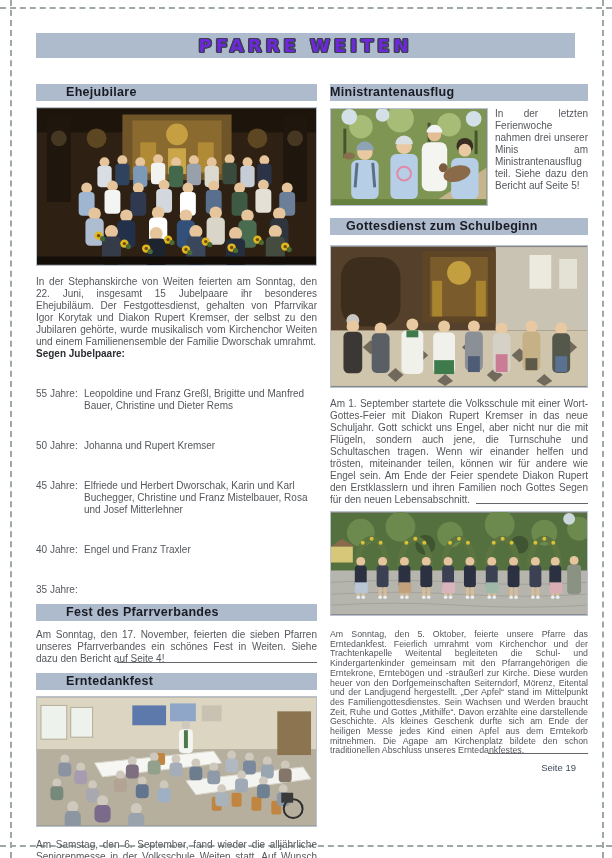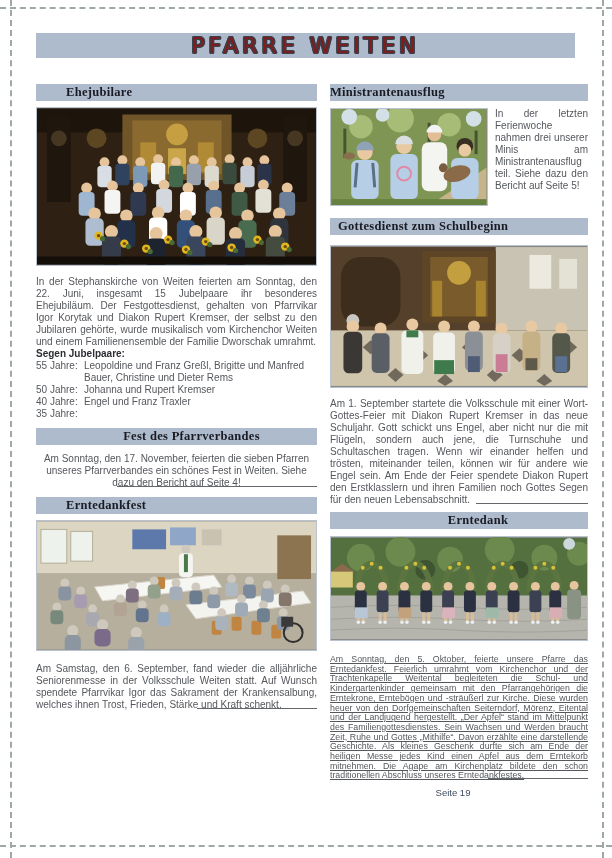--- a/index.html
+++ b/index.html
@@ -5,47 +5,47 @@
   html,body{margin:0;padding:0;background:#ffffff;}
   .page{position:relative;width:612px;height:858px;background:#ffffff;overflow:hidden;
         font-family:"Liberation Sans",sans-serif;color:#54575c;}
   
   .crop{position:absolute;}
   .crop.h{left:0;width:612px;height:0;border-top:2px dashed #9fa9a4;}
   .crop.v{top:0;height:858px;width:0;border-left:2px dashed #9fa9a4;}
   
   .titlebar{position:absolute;left:36px;top:33px;width:539px;height:25px;background:#adbbcd;
             text-align:center;line-height:25px;}
-  .titlebar span{font-family:"DejaVu Sans",sans-serif;font-weight:normal;font-size:22px;
-                 letter-spacing:4px;color:#7f1d1d;
+  .titlebar span{font-family:"DejaVu Sans",sans-serif;font-weight:bold;font-size:18px;
+                 letter-spacing:4px;color:#6d28d9;
                  text-shadow:-1.4px 0 #3a404c,1.4px 0 #3a404c,0 -1.4px #3a404c,0 1.4px #3a404c,
                              -1px -1px #3a404c,1px 1px #3a404c,-1px 1px #3a404c,1px -1px #3a404c;}
   
   .col{position:absolute;top:84px;}
   .col.left{left:36px;width:281px;}
   .col.right{left:330px;width:258px;}
   
-  .sechdr{height:17px;background:#adbbcd;font-family:Liberation Serif, serif;font-weight:bold;
+  .sechdr{height:17px;background:#adbbcd;font-family:Liberation Sans, sans-serif;font-weight:bold;
           font-size:12.5px;line-height:17px;color:#1a1b23;letter-spacing:.3px;}
-  .pad30{padding-left:30px;} .pad40{} .pad12{padding-left:8px;} .pad38{padding-left:38px;}
+  .pad30{padding-left:30px;} .pad40{} .pad12{padding-left:16px;} .pad38{padding-left:38px;}
   
   p{margin:0;font-size:10px;line-height:12px;text-align:justify;hyphens:auto;}
-  .small p, p.small{font-size:8.8px;line-height:9.7px;text-decoration:underline;}
+  .small p, p.small{font-size:8.8px;line-height:9.7px;}
   .boldline{font-weight:bold;color:#2c2e33;font-size:10px;line-height:12px;}
-  .jub-row{display:flex;font-size:10px;line-height:12px;}
+  .jub-row{display:flex;font-size:10px;line-height:12px;margin-top:28px;}
   .jub-years{flex:none;width:48px;}
   .jub-names{flex:1;}
   .tailrule{height:0;border-bottom:1px solid #63666b;margin-top:-3px;margin-left:auto;}
   .w200{width:200px;} .w120{width:120px;} .w112{width:112px;} .w100{width:100px;}
   
   .photo{display:block;border:1px solid #b9c3d0;background:#888;}
   .media{overflow:hidden;}
   .media .photo{float:left;margin-right:7px;}
-  .pagenum{margin-top:8px;text-align:center;padding-right:12px;font-size:9.5px;color:#3f4c5e;}
-  .mt6{margin-top:6px;} .mt7{margin-top:7px;} .mt8{margin-top:8px;text-align:center;} .mt10{margin-top:10px;}
+  .pagenum{margin-top:8px;text-align:right;padding-right:12px;font-size:9.5px;color:#3f4c5e;}
+  .mt6{margin-top:6px;} .mt7{margin-top:7px;} .mt8{margin-top:8px;} .mt10{margin-top:10px;}
   .mt12{margin-top:12px;} .mt14{margin-top:14px;}
 </style>
 </head>
 <body>
 
 <div class="page">
 
   <div class="crop h" style="top:7px"></div>
   <div class="crop h" style="top:845px"></div>
   <div class="crop v" style="left:10px"></div>
@@ -133,20 +133,24 @@
 
     <div class="jub-row">
       <span class="jub-years">55 Jahre:</span>
       <span class="jub-names">Leopoldine und Franz Greßl, Brigitte und Manfred Bauer, Christine und Dieter Rems</span>
     </div>
     <div class="jub-row">
       <span class="jub-years">50 Jahre:</span>
       <span class="jub-names">Johanna und Rupert Kremser</span>
     </div>
     <div class="jub-row">
+      <span class="jub-years">45 Jahre:</span>
+      <span class="jub-names">Elfriede und Herbert Dworschak, Karin und Karl Buchegger, Christine und Franz Mistelbauer, Rosa und Josef Mitterlehner</span>
+    </div>
+    <div class="jub-row">
       <span class="jub-years">40 Jahre:</span>
       <span class="jub-names">Engel und Franz Traxler</span>
     </div>
     <div class="jub-row">
       <span class="jub-years">35 Jahre:</span>
     </div>
 
     <div class="sechdr pad30 mt8">Fest des Pfarrverbandes</div>
     <p class="mt8">Am Sonntag, den 17. November, feierten die sieben Pfarren unseres Pfarrverbandes ein schönes Fest in Weiten. Siehe dazu den Bericht auf Seite 4!</p>
     <div class="tailrule w200"></div>
@@ -312,21 +316,20 @@
       <rect x="196" y="112" width="12" height="12" fill="#5d5a4a"></rect>
       <use href="#pC" transform="translate(232,82)" color="#53584b"></use>
       <rect x="226" y="110" width="12" height="16" fill="#5b7191"></rect>
     </svg>
 
     <div class="mt10">
       <p>Am 1. September startete die Volksschule mit einer Wort-Gottes-Feier mit Diakon Rupert Kremser in das neue Schuljahr. Gott schickt uns Engel, aber nicht nur die mit Flügeln, sondern auch jene, die Turnschuhe und Schultaschen tragen. Wenn wir einander helfen und trösten, miteinander teilen, können wir für andere wie Engel sein. Am Ende der Feier spendete Diakon Rupert den Erstklasslern und ihren Familien noch Gottes Segen für den neuen Lebensabschnitt.</p>
       <div class="tailrule w112"></div>
     </div>
 
-    <div class="sechdr pad38 mt8">Erntedank</div>
 
     <svg class="photo mt7" width="256" height="103" viewBox="0 0 258 102">
       <defs>
         <g id="pE">
             <circle cx="0" cy="-5" r="4.5" fill="#e6c49e"></circle>
             <rect x="-6" y="-1" width="12" height="22" rx="3" fill="currentColor"></rect>
             <rect x="-4" y="21" width="3" height="9" fill="#d9bc96"></rect>
             <rect x="1" y="21" width="3" height="9" fill="#d9bc96"></rect>
             <circle cx="-2.5" cy="31" r="1.8" fill="#eceff0"></circle>
             <circle cx="2.5" cy="31" r="1.8" fill="#eceff0"></circle>

